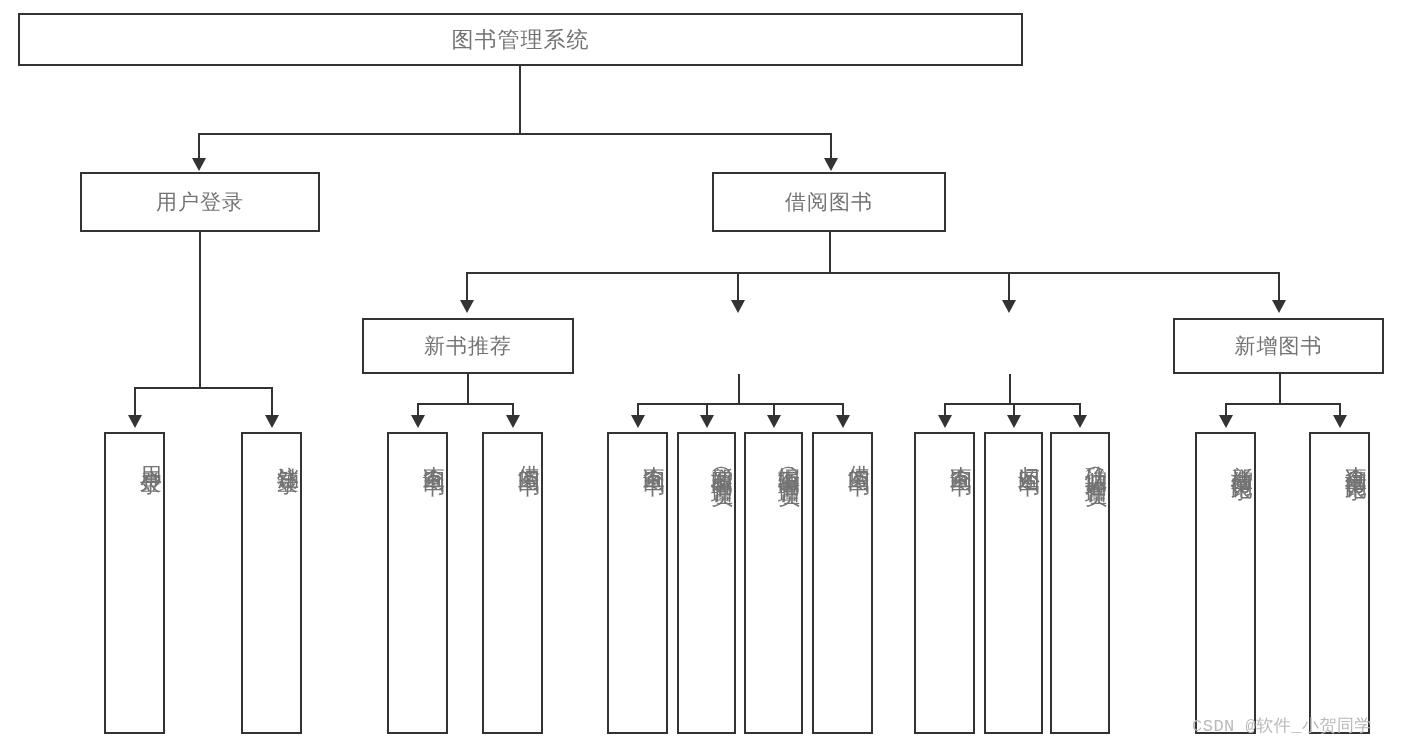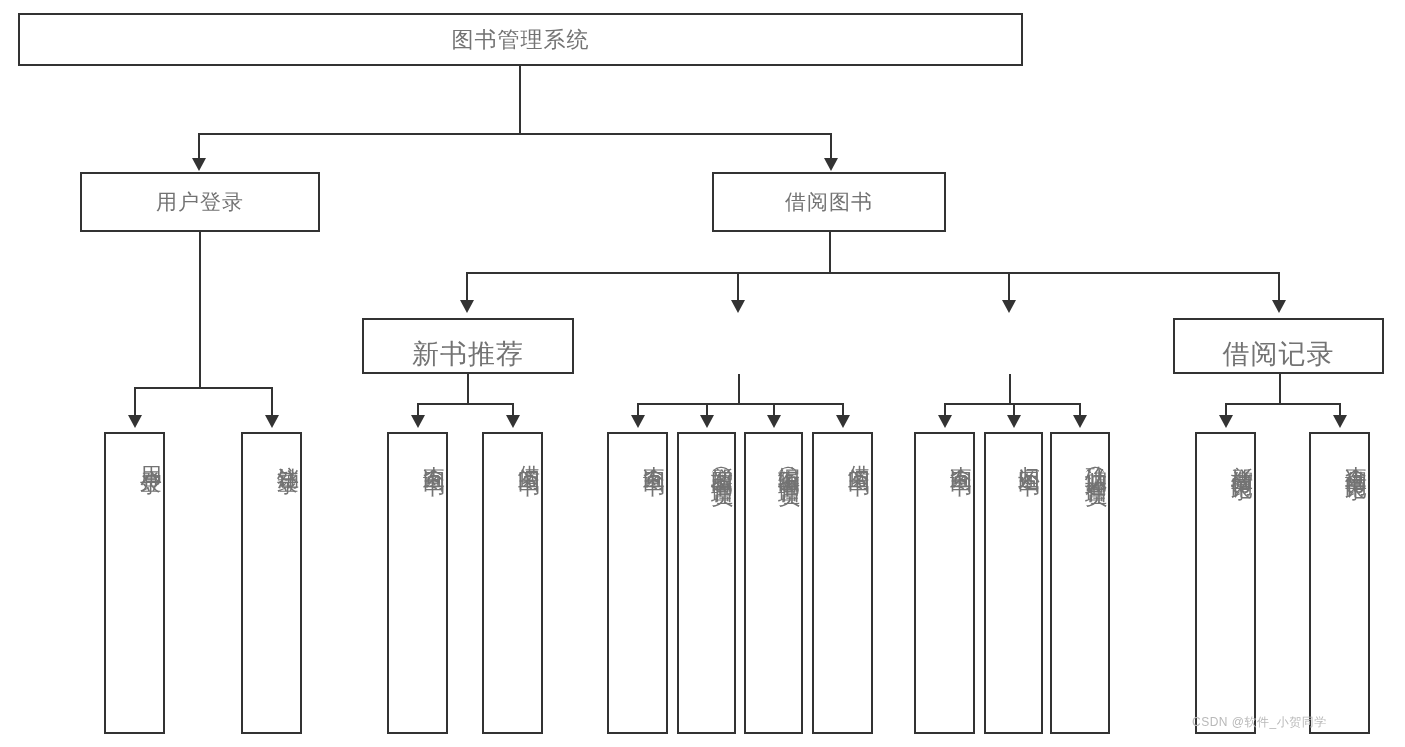--- a/index.html
+++ b/index.html
@@ -25,21 +25,21 @@
     align-items:center;
     justify-content:center;
     text-align:center;
     color:#737373;
     font-size:21px;
     letter-spacing:1px;
     line-height:1.25;
   }
   .node.root{font-size:22px;}
   .node.lvl2{font-size:21px;}
-  .node.lvl3{font-size:27px;align-items:flex-end;}
+  .node.lvl3{font-size:21px;}
   
   .node.leaf{
     font-size:22px;
     writing-mode:vertical-rl;
     text-orientation:upright;
     align-items:flex-start;
     justify-content:flex-start;
     padding-top:14px;
     letter-spacing:3px;
     line-height:1.05;
@@ -63,25 +63,26 @@
   }
   .arrow{
     position:absolute;
     width:0;height:0;
     border-left:7px solid transparent;
     border-right:7px solid transparent;
     border-top:13px solid #333333;
   }
   .watermark{
     position:absolute;
-    font-size:12px;
+    font-size:17px;
     color:#b9b9b9;
     letter-spacing:0.5px;
     white-space:nowrap;
     user-select:none;
+    font-family:Liberation Mono, monospace;
   }
 </style>
 </head>
 <body>
 
 <div id="canvas">
 
   <div class="node root" style="left:18px;top:13px;width:1005px;height:53px;">
     <span>图书管理系统</span>
   </div>
@@ -118,21 +119,21 @@
   <div class="arrow" style="left:731px;top:300px;"></div>
   <div class="vline" style="left:1008px;top:272px;height:31px;"></div>
   <div class="arrow" style="left:1002px;top:300px;"></div>
   <div class="vline" style="left:1278px;top:272px;height:31px;"></div>
   <div class="arrow" style="left:1272px;top:300px;"></div>
 
   <div class="node lvl3" style="left:362px;top:318px;width:212px;height:56px;">
     <span>新书推荐</span>
   </div>
   <div class="node lvl3" style="left:1173px;top:318px;width:211px;height:56px;">
-    <span>借阅记录</span>
+    <span>新增图书</span>
   </div>
 
   <div class="vline" style="left:467px;top:374px;height:29px;"></div>
   <div class="hline" style="left:417px;top:403px;width:96px;"></div>
   <div class="vline" style="left:417px;top:403px;height:15px;"></div>
   <div class="arrow" style="left:411px;top:415px;"></div>
   <div class="vline" style="left:512px;top:403px;height:15px;"></div>
   <div class="arrow" style="left:506px;top:415px;"></div>
 
   <div class="vline" style="left:738px;top:374px;height:29px;"></div>

